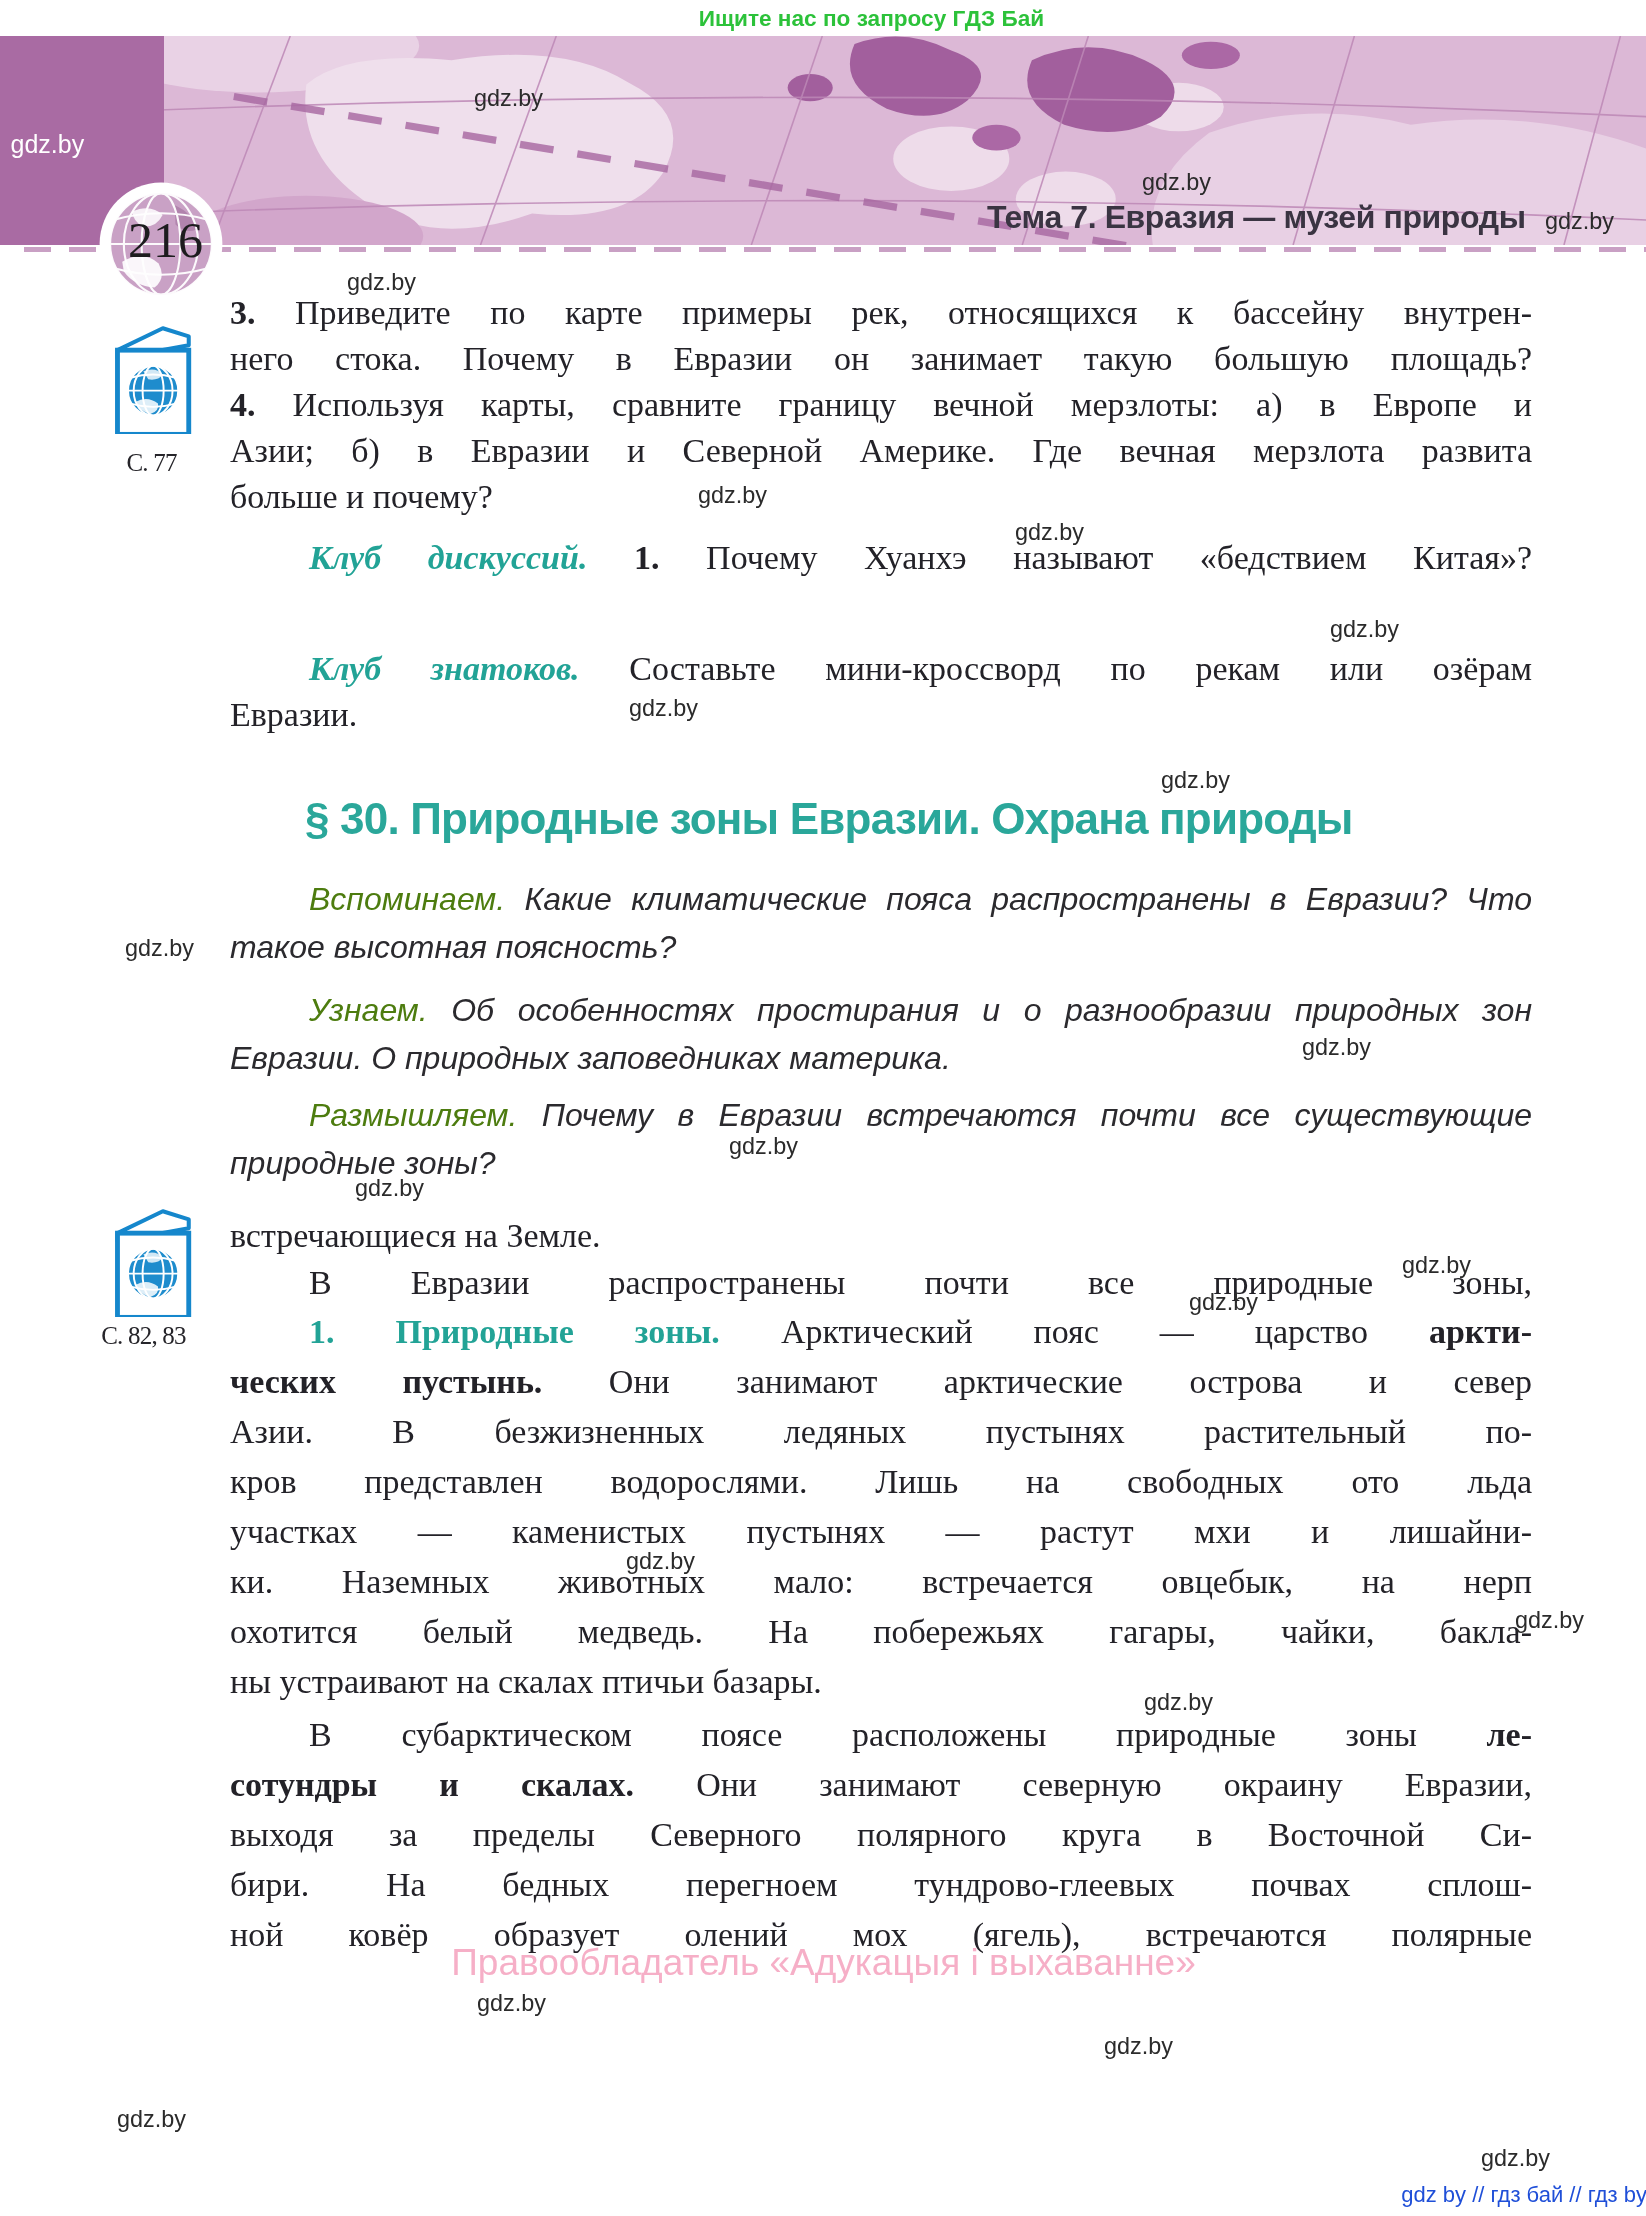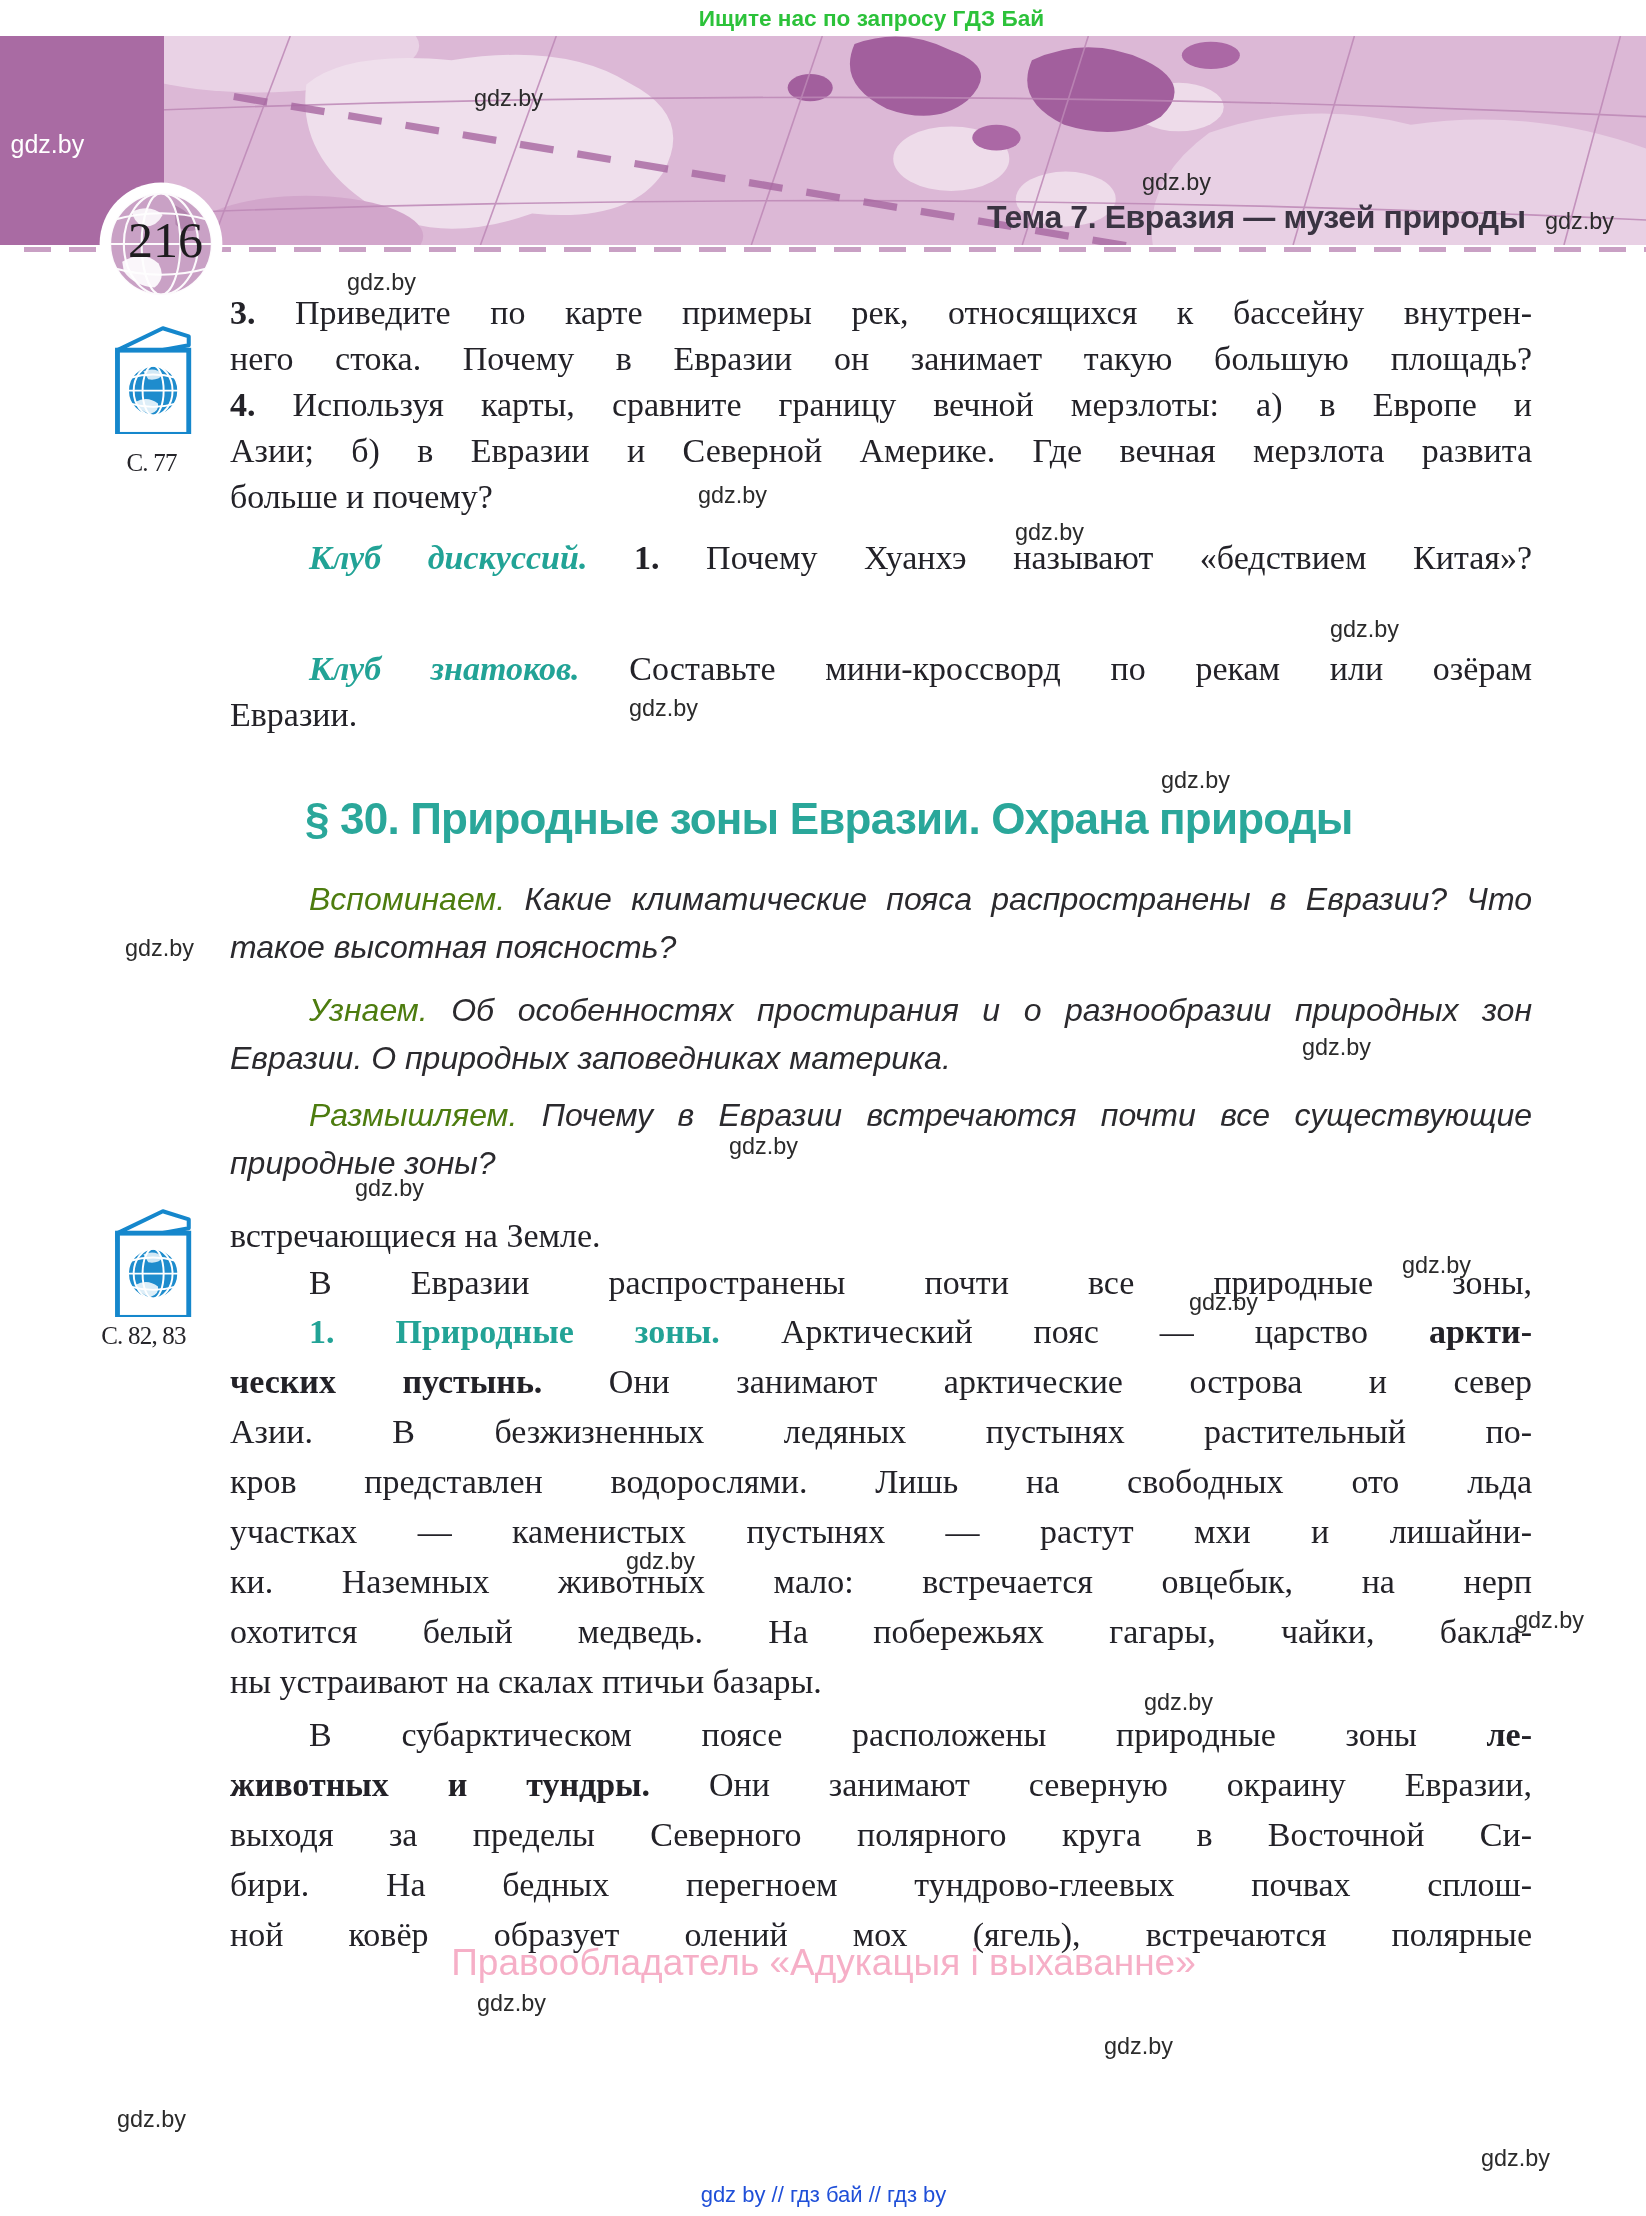--- a/index.html
+++ b/index.html
@@ -55,21 +55,21 @@
   .sec-heading{position:absolute;left:305px;top:795px;width:1169px;
     font:bold 44px/48px "Liberation Sans",sans-serif;color:#2aa79a;letter-spacing:-0.8px;white-space:nowrap;}
 
   
   .wm{position:absolute;font:500 23.4px/27px "Liberation Sans",sans-serif;color:#2b2b2b;white-space:nowrap;}
   .wm.light{color:#ffffff;font-size:25px;}
 
   
   .copyright{position:absolute;top:1942px;left:0;width:100%;text-align:center;
     font:400 37px/42px "Liberation Sans",sans-serif;color:#f6afc7;}
-  .links{position:absolute;top:2182px;left:0;width:100%;text-align:center;
+  .links{position:absolute;top:2182px;left:0;width:100%;text-align:right;
     font:400 22px/26px "Liberation Sans",sans-serif;color:#1f4fd8;}
 </style>
 </head>
 <body>
 
 <div id="page">
 
   <div class="top-banner">Ищите нас по запросу ГДЗ Бай</div>
 
   <div class="band">
@@ -201,21 +201,21 @@
       <div class="tl just"><span class="sb">ческих пустынь. </span><span>Они занимают арктические острова и север</span></div>
       <div class="tl just"><span>Азии. В безжизненных ледяных пустынях растительный по-</span></div>
       <div class="tl just"><span>кров представлен водорослями. Лишь на свободных ото льда</span></div>
       <div class="tl just"><span>участках — каменистых пустынях — растут мхи и лишайни-</span></div>
       <div class="tl just"><span>ки. Наземных животных мало: встречается овцебык, на нерп</span></div>
       <div class="tl just"><span>охотится белый медведь. На побережьях гагары, чайки, бакла-</span></div>
       <div class="tl"><span>ны устраивают на скалах птичьи базары.</span></div>
     </div>
   <div class="para bodyp" style="top:1710px">
       <div class="tl just ind"><span>В субарктическом поясе расположены природные зоны </span><span class="sb">ле-</span></div>
-      <div class="tl just"><span class="sb">животных и тундры. </span><span>Они занимают северную окраину Евразии,</span></div>
+      <div class="tl just"><span class="sb">сотундры и скалах. </span><span>Они занимают северную окраину Евразии,</span></div>
       <div class="tl just"><span>выходя за пределы Северного полярного круга в Восточной Си-</span></div>
       <div class="tl just"><span>бири. На бедных перегноем тундрово-глеевых почвах сплош-</span></div>
       <div class="tl just"><span>ной ковёр образует олений мох (ягель), встречаются полярные</span></div>
     </div>
 
   <div id="wm-layer">
       <div class="wm light" style="left: 10.5px; top: 131px;">gdz.by</div>
       <div class="wm" style="left: 474px; top: 85px;">gdz.by</div>
       <div class="wm" style="left: 1142px; top: 169px;">gdz.by</div>
       <div class="wm" style="left: 1545px; top: 208px;">gdz.by</div>

